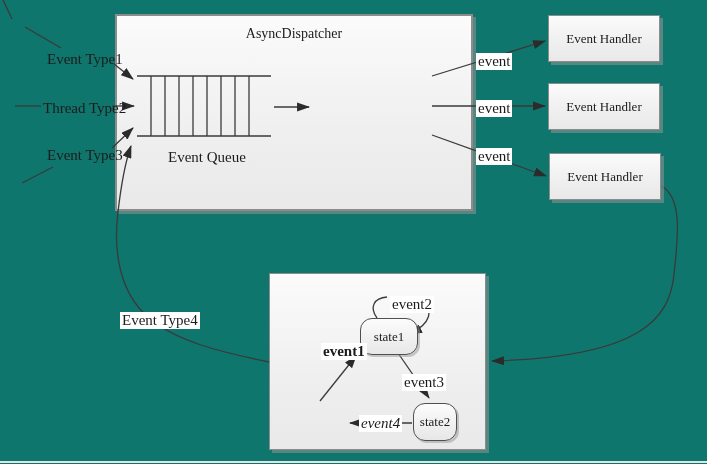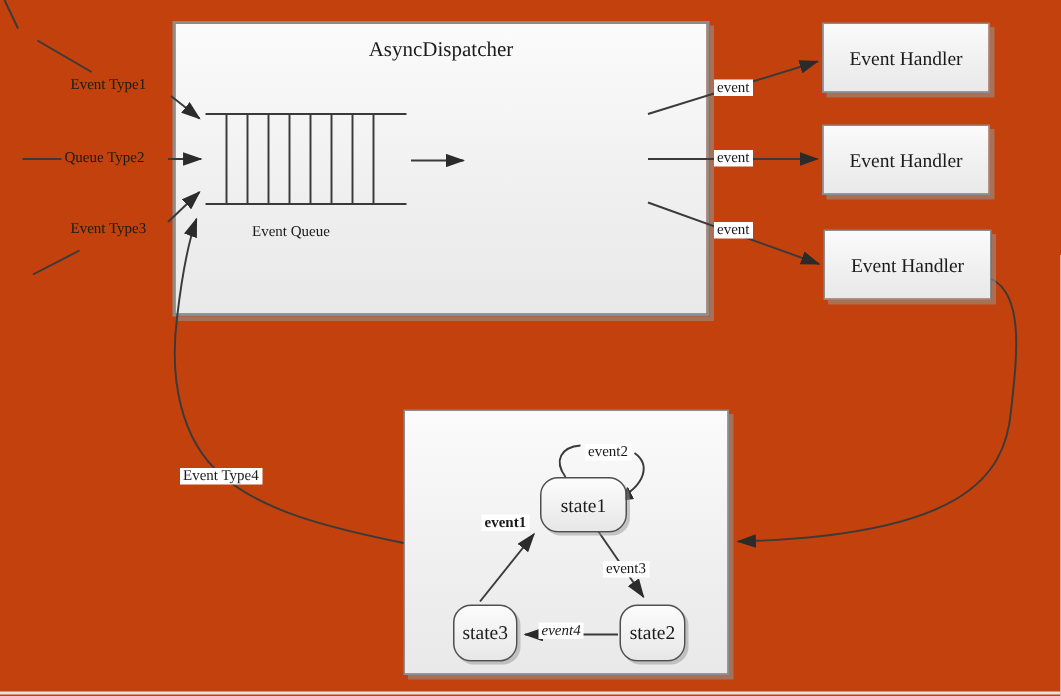--- a/index.html
+++ b/index.html
@@ -1,34 +1,34 @@
 <!DOCTYPE html>
 <html><head>
 <meta charset="utf-8">
 <style>
   html,body{margin:0;padding:0;background:#ffffff;}
   .canvas{
-    position:relative;width:707px;height:464px;background:#c2410c;overflow:hidden;
+    position:relative;width:707px;height:464px;background:#0f766e;overflow:hidden;
     font-family:"Liberation Serif","DejaVu Serif",serif;color:#1b1b1b;
   }
   .wires{position:absolute;left:0;top:0;z-index:2;}
   .box{
     position:absolute;box-sizing:border-box;border:2px solid #8c8c8c;
     background:linear-gradient(180deg,#fbfbfb 0%,#efefef 60%,#e9e9e9 100%);
     box-shadow:3px 3px 0 rgba(150,150,150,0.55);
   }
   .bigbox{z-index:1;}
   .smallbox{z-index:3;border-width:1.5px;display:flex;align-items:center;justify-content:center;text-align:center;}
   .statebox{
     position:absolute;box-sizing:border-box;z-index:3;border:1.5px solid #4f4f4f;border-radius:12px;
     background:linear-gradient(180deg,#fcfcfc,#e7e7e7);
     box-shadow:2px 2px 0 rgba(150,150,150,0.5);
     display:flex;align-items:center;justify-content:center;font-size:13px;
   }
-  .lbl{position:absolute;z-index:4;font-size:10px;line-height:1.1;white-space:nowrap;}
+  .lbl{position:absolute;z-index:4;font-size:15px;line-height:1.1;white-space:nowrap;}
   .lbl.onwire{background:#ffffff;padding:0 2px;}
   .title{position:absolute;z-index:4;font-size:14px;}
   .wm{
     position:absolute;z-index:5;font-family:"Liberation Sans","DejaVu Sans",sans-serif;
     font-size:15px;color:#c9c9c9;letter-spacing:0.5px;
   }
   .bottom-edge{position:absolute;left:0;right:0;bottom:1px;height:2px;background:#e3e3e3;z-index:0;}
 </style>
 </head>
 <body>
@@ -83,21 +83,21 @@
       <path d="M412,423 L350,423" marker-end="url(#arr)"></path>
       <path d="M377,318 C369,307 374,298 387,297"></path>
       <path d="M423,302 C433,309 432,323 410,334" marker-end="url(#arr)"></path>
     </g>
   </svg>
 
   <div class="title" style="left:115px;top:26px;width:358px;text-align:center;">AsyncDispatcher</div>
   <div class="lbl" style="left:168px;top:149px;width:74px;text-align:left;">Event Queue</div>
 
   <div class="lbl" style="left:47px;top:51px;">Event Type1</div>
-  <div class="lbl" style="left:43px;top:100px;">Queue Type2</div>
+  <div class="lbl" style="left:43px;top:100px;">Thread Type2</div>
   <div class="lbl" style="left:47px;top:147px;">Event Type3</div>
   <div class="lbl onwire" style="left:120px;top:312px;">Event Type4</div>
 
   <div class="lbl onwire" style="left:476px;top:53px;">event</div>
   <div class="lbl onwire" style="left:476px;top:100px;">event</div>
   <div class="lbl onwire" style="left:476px;top:148px;">event</div>
 
   <div class="box smallbox" style="left:548px;top:15px;width:112px;height:47px;">
     <span style="font-size:13px;">Event Handler</span>
   </div>
@@ -107,23 +107,20 @@
   <div class="box smallbox" style="left:549px;top:153px;width:112px;height:47px;">
     <span style="font-size:13px;">Event Handler</span>
   </div>
 
   <div class="statebox" style="left:360px;top:318px;width:58px;height:37px;">
     <span>state1</span>
   </div>
   <div class="statebox" style="left:413px;top:403px;width:44px;height:38px;">
     <span>state2</span>
   </div>
-  <div class="statebox" style="left:302px;top:403px;width:43px;height:38px;">
-    <span>state3</span>
-  </div>
 
   <div class="lbl onwire" style="left:321px;top:343px;font-weight:bold;">event1</div>
   <div class="lbl onwire" style="left:390px;top:296px;">event2</div>
   <div class="lbl onwire" style="left:402px;top:363px;margin-top:11px;">event3</div>
   <div class="lbl onwire" style="left:359px;top:415px;font-style:italic;">event4</div>
 
 
   <div class="bottom-edge"></div>
 </div>
 

